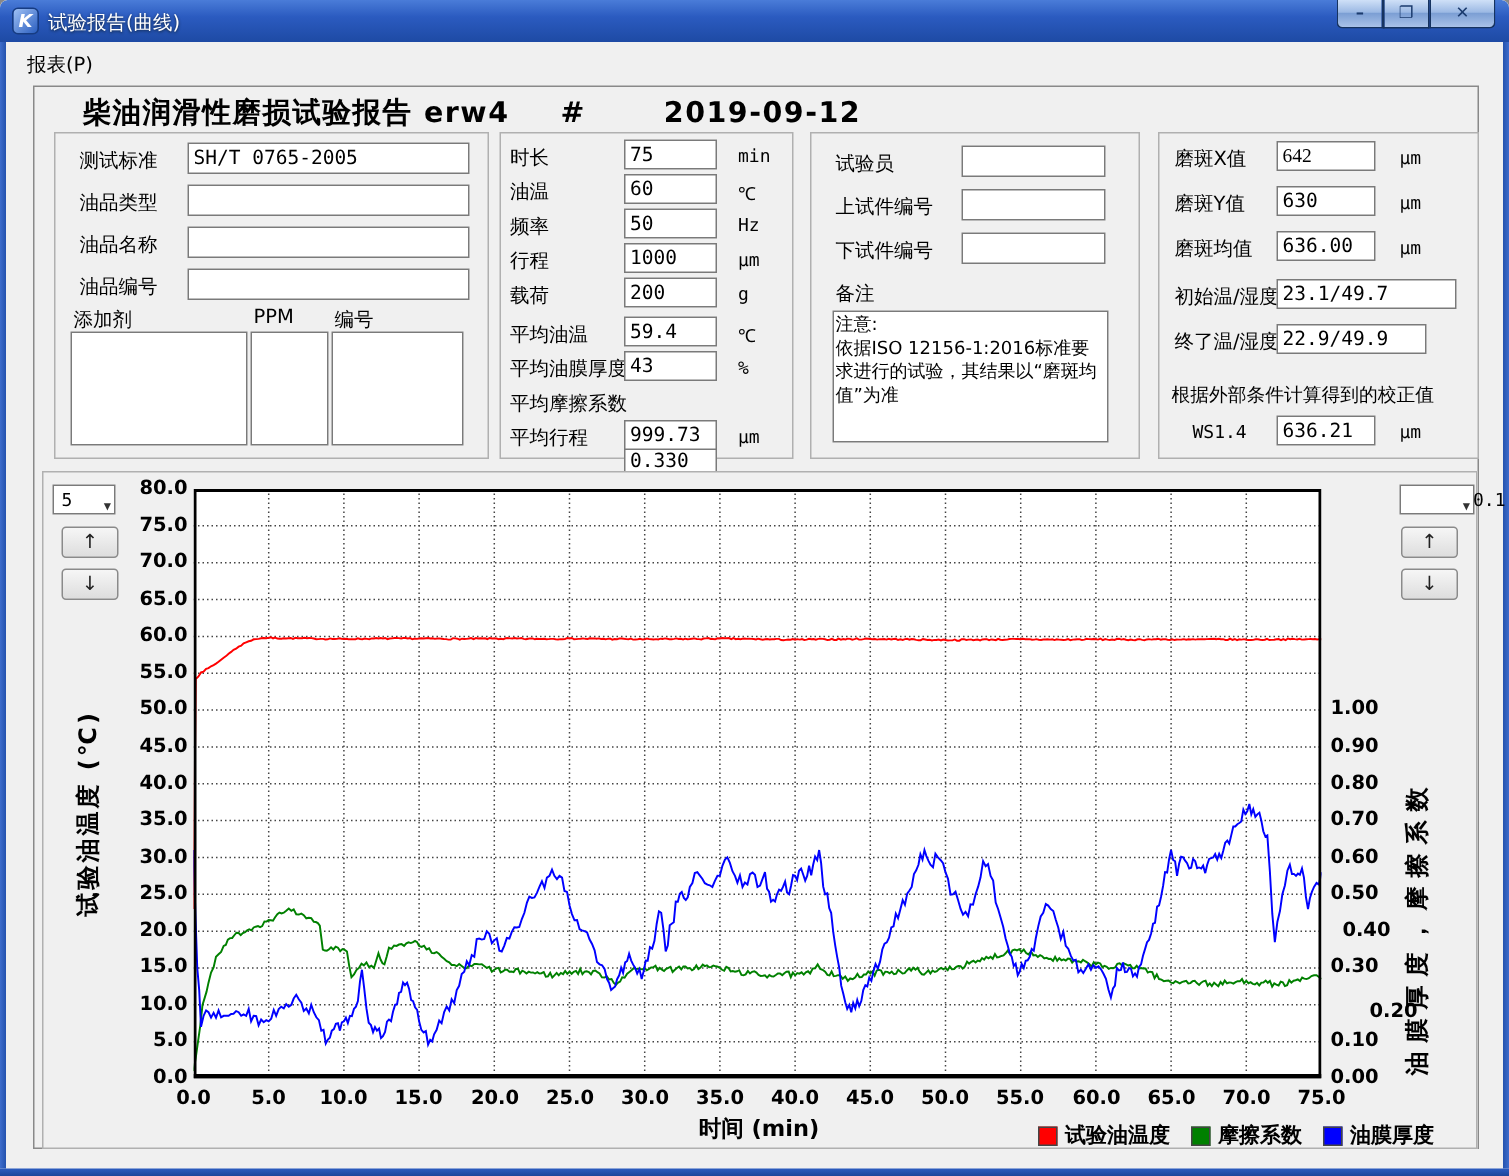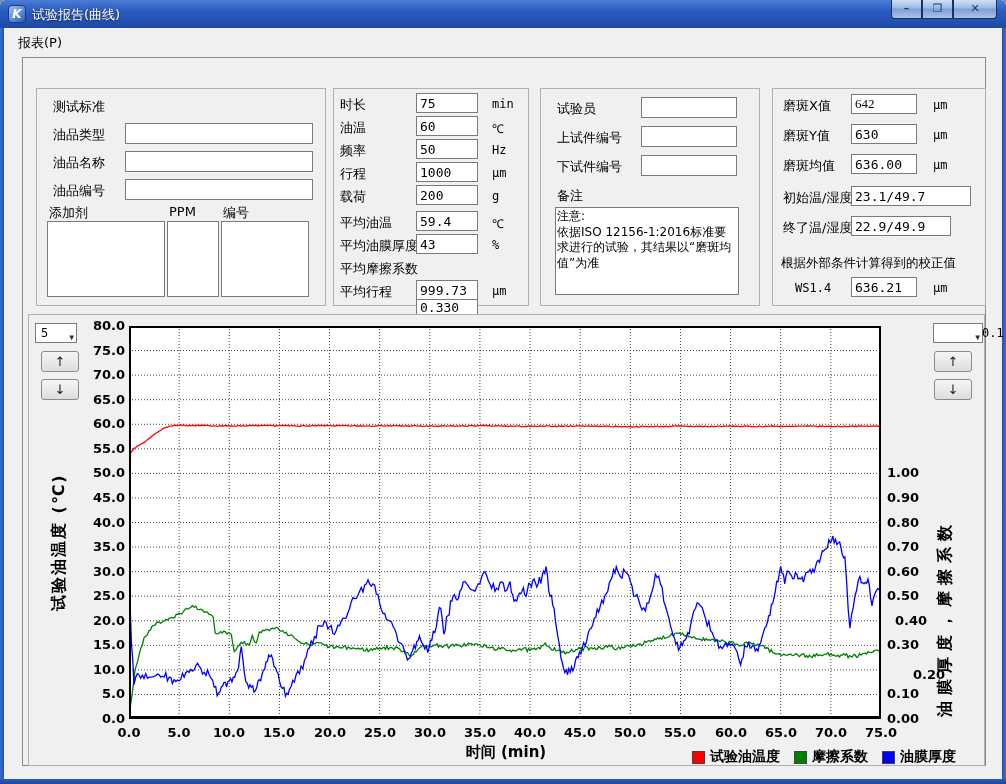--- a/index.html
+++ b/index.html
@@ -81,23 +81,27 @@
   <div class="borderL"></div>
   <div class="borderR"></div>
   <div class="borderB"></div>
 
   <div class="menubar">
     <div class="menu-item">报表(P)</div>
   </div>
 
   <div class="frame"></div>
 
+  <div class="report-title">
+    <span>柴油润滑性磨损试验报告 erw4</span><span class="hash">#</span><span class="date">2019-09-12</span>
+  </div>
 
   <div class="gbox" style="left:36px;top:88px;width:290px;height:218px;">
     <div class="lbl" style="left:16px;top:9px;">测试标准</div>
+    <input class="box" style="left: 88px; top: 6px; width: 188px; height: 21px;" value="SH/T 0765-2005">
     <div class="lbl" style="left:16px;top:37px;">油品类型</div>
     <input class="box" style="left: 88px; top: 34px; width: 188px; height: 21px;" value="">
     <div class="lbl" style="left:16px;top:65px;">油品名称</div>
     <input class="box" style="left: 88px; top: 62px; width: 188px; height: 21px;" value="">
     <div class="lbl" style="left:16px;top:93px;">油品编号</div>
     <input class="box" style="left: 88px; top: 90px; width: 188px; height: 21px;" value="">
     <div class="lbl" style="left:12px;top:115px;">添加剂</div>
     <div class="lbl" style="left:132px;top:115px;">PPM</div>
     <div class="lbl" style="left:186px;top:115px;">编号</div>
     <div class="listbox" style="left:10px;top:132px;width:118px;height:76px;"></div>

